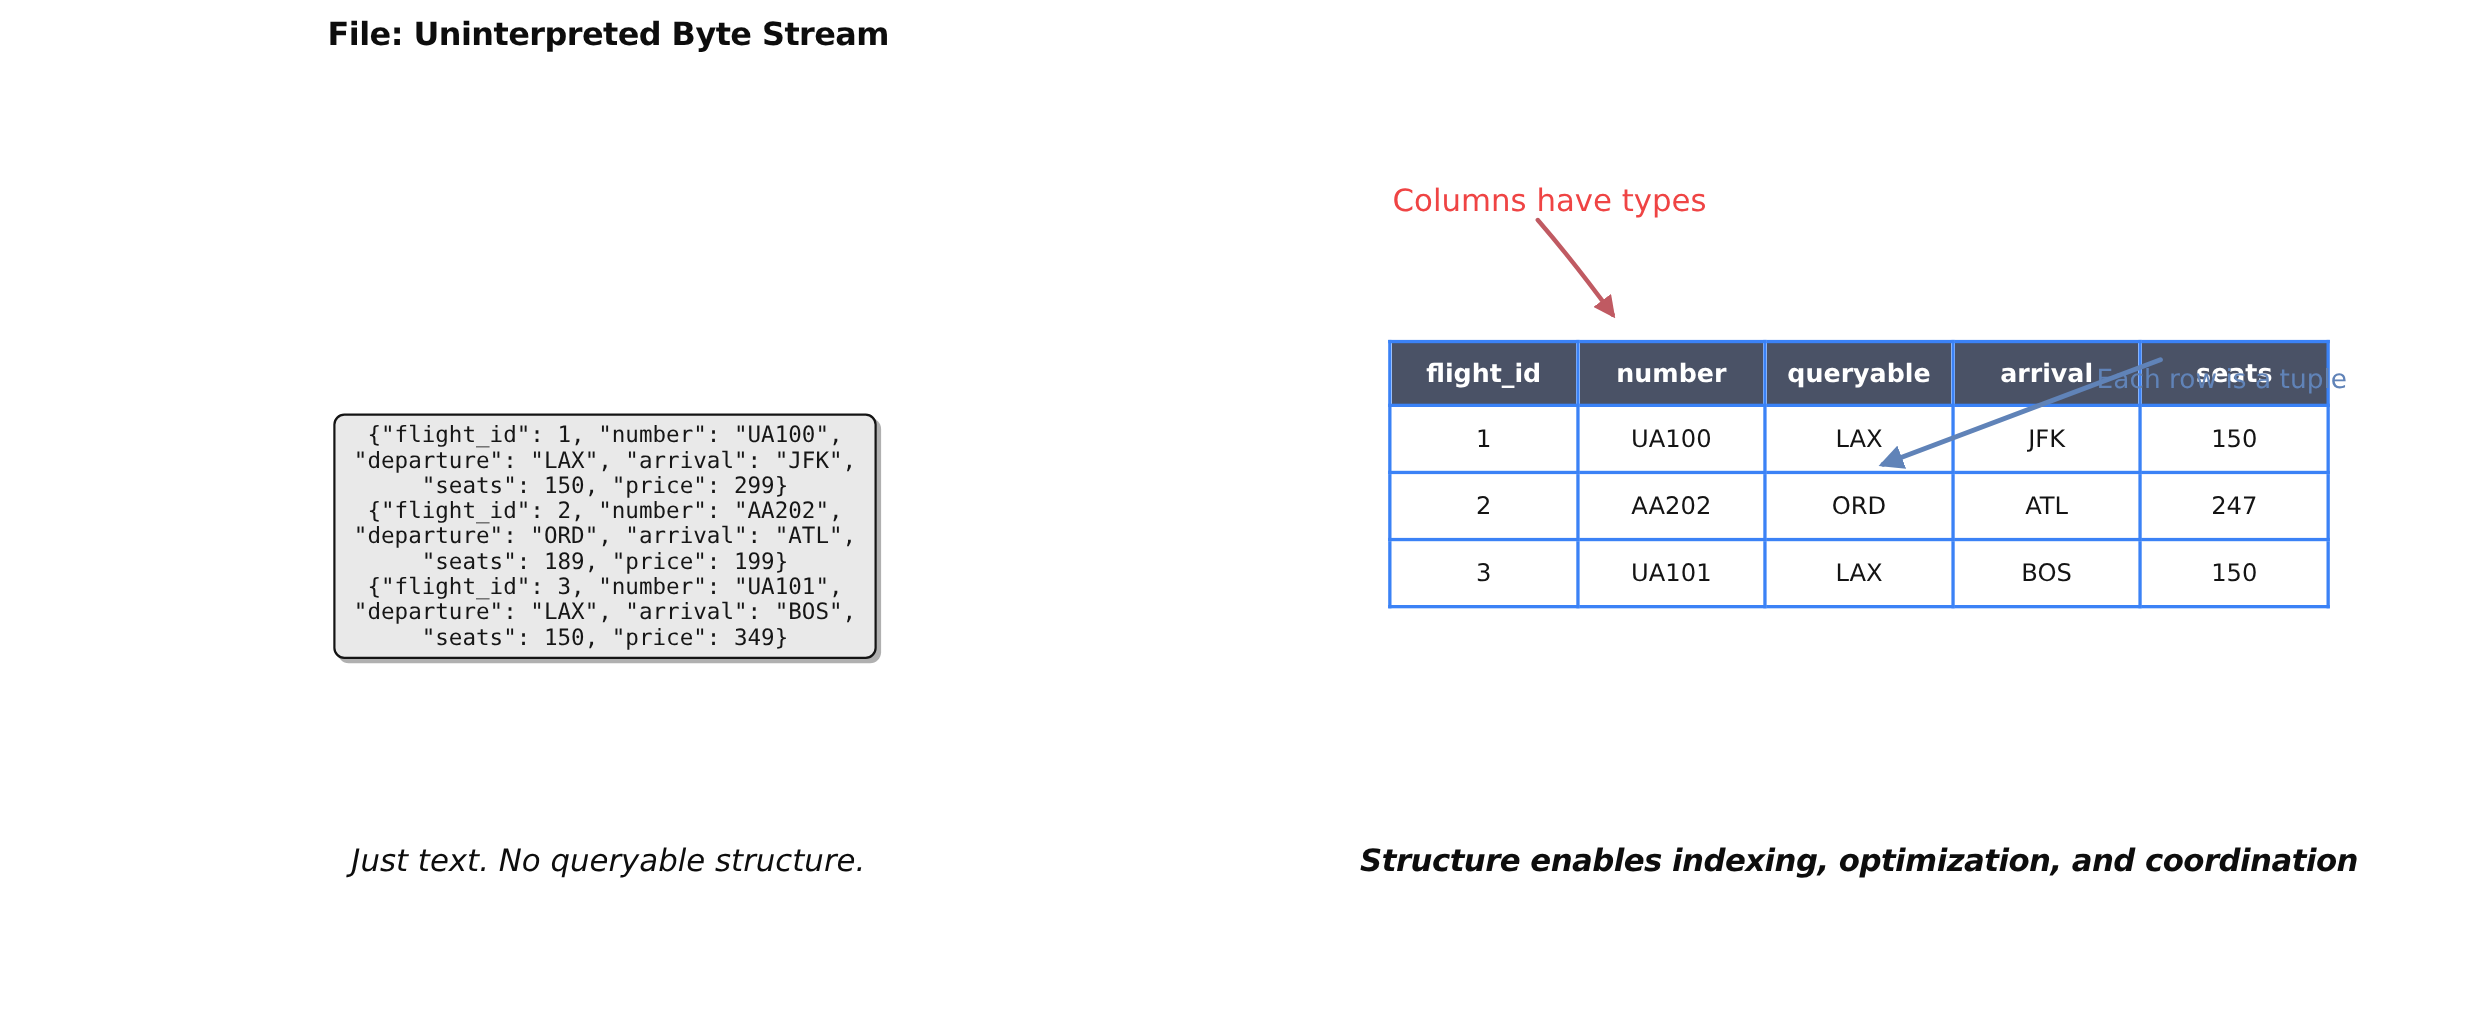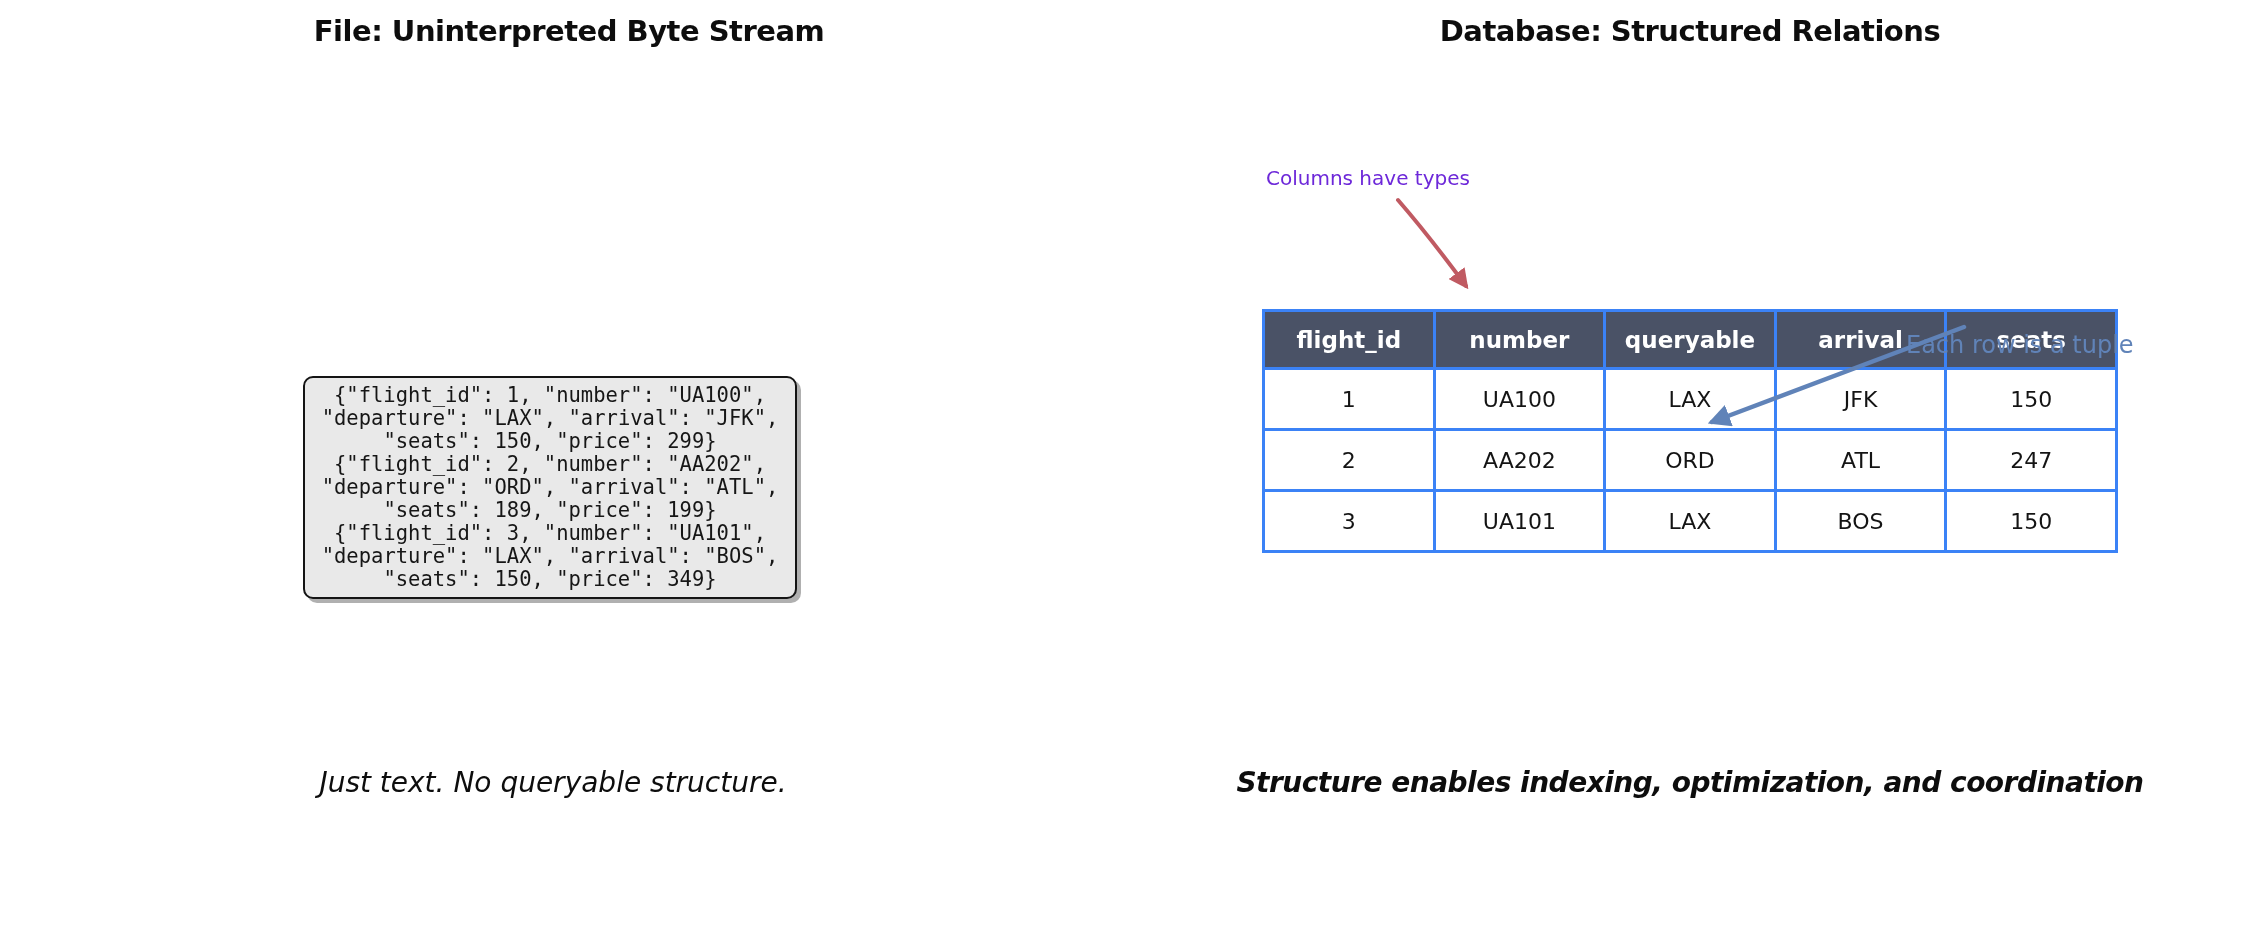--- a/index.html
+++ b/index.html
@@ -4,35 +4,35 @@
 <style>
   html,body{margin:0;padding:0;background:#ffffff;}
   .canvas{
     position:relative;width:2244px;height:940px;background:#ffffff;
     font-family:"DejaVu Sans", sans-serif;color:#111;overflow:hidden;
   }
   .panel-title{
     position:absolute;top:14px;font-weight:bold;font-size:29px;
     text-align:center;letter-spacing:-0.5px;color:#0d0d0d;
   }
-  .panel-title.left{left:16px;width:1106px;}
+  .panel-title.left{left:0;width:1106px;}
   .panel-title.right{left:1136px;width:1108px;}
   .file-box{
     position:absolute;left:303px;top:376px;width:494px;height:223px;
     box-sizing:border-box;background:#e9e9e9;border:2.5px solid #141414;
     border-radius:10px;box-shadow:4px 4px 0 rgba(80,80,80,0.45);
     display:flex;flex-direction:column;justify-content:center;
     font-family:"DejaVu Sans Mono", monospace;font-size:20.5px;line-height:23px;
     text-align:center;white-space:pre;color:#161616;
   }
   .caption{position:absolute;top:766px;font-size:28px;text-align:center;color:#0d0d0d;}
   .caption.left-cap{left:0;width:1106px;font-style:italic;}
   .caption.right-cap{left:1136px;width:1108px;font-style:italic;font-weight:bold;letter-spacing:-0.5px;}
   .ann{position:absolute;z-index:5;white-space:nowrap;}
-  .ann.red{left:1266px;top:166px;font-size:20px;color:#6d28d9;}
+  .ann.red{left:1266px;top:166px;font-size:28px;color:#ef4444;}
   .ann.blue{left:1906px;top:293px;font-size:24px;color:#6083b8;margin-top:38px;}
   .arrow-svg{position:absolute;z-index:6;overflow:visible;}
   .flights{
     position:absolute;left:1262px;top:309px;width:856px;z-index:1;
     border-collapse:collapse;table-layout:fixed;background:#ffffff;
   }
   .flights th,.flights td{
     border:3px solid #3b82f6;text-align:center;vertical-align:middle;width:20%;
     overflow:hidden;
   }
@@ -40,21 +40,20 @@
     background:#4a5266;color:#ffffff;font-weight:bold;font-size:23px;height:53px;
   }
   .flights td{font-size:22px;color:#141414;height:56px;font-weight:normal;}
 </style>
 </head>
 <body>
 
 <div class="canvas">
 
   <div class="panel-title left">File: Uninterpreted Byte Stream</div>
-  <div class="panel-title right">Database: Structured Relations</div>
 
   <div class="file-box">
     <div>{"flight_id": 1, "number": "UA100",</div>
     <div>"departure": "LAX", "arrival": "JFK",</div>
     <div>"seats": 150, "price": 299}</div>
     <div>{"flight_id": 2, "number": "AA202",</div>
     <div>"departure": "ORD", "arrival": "ATL",</div>
     <div>"seats": 189, "price": 199}</div>
     <div>{"flight_id": 3, "number": "UA101",</div>
     <div>"departure": "LAX", "arrival": "BOS",</div>

